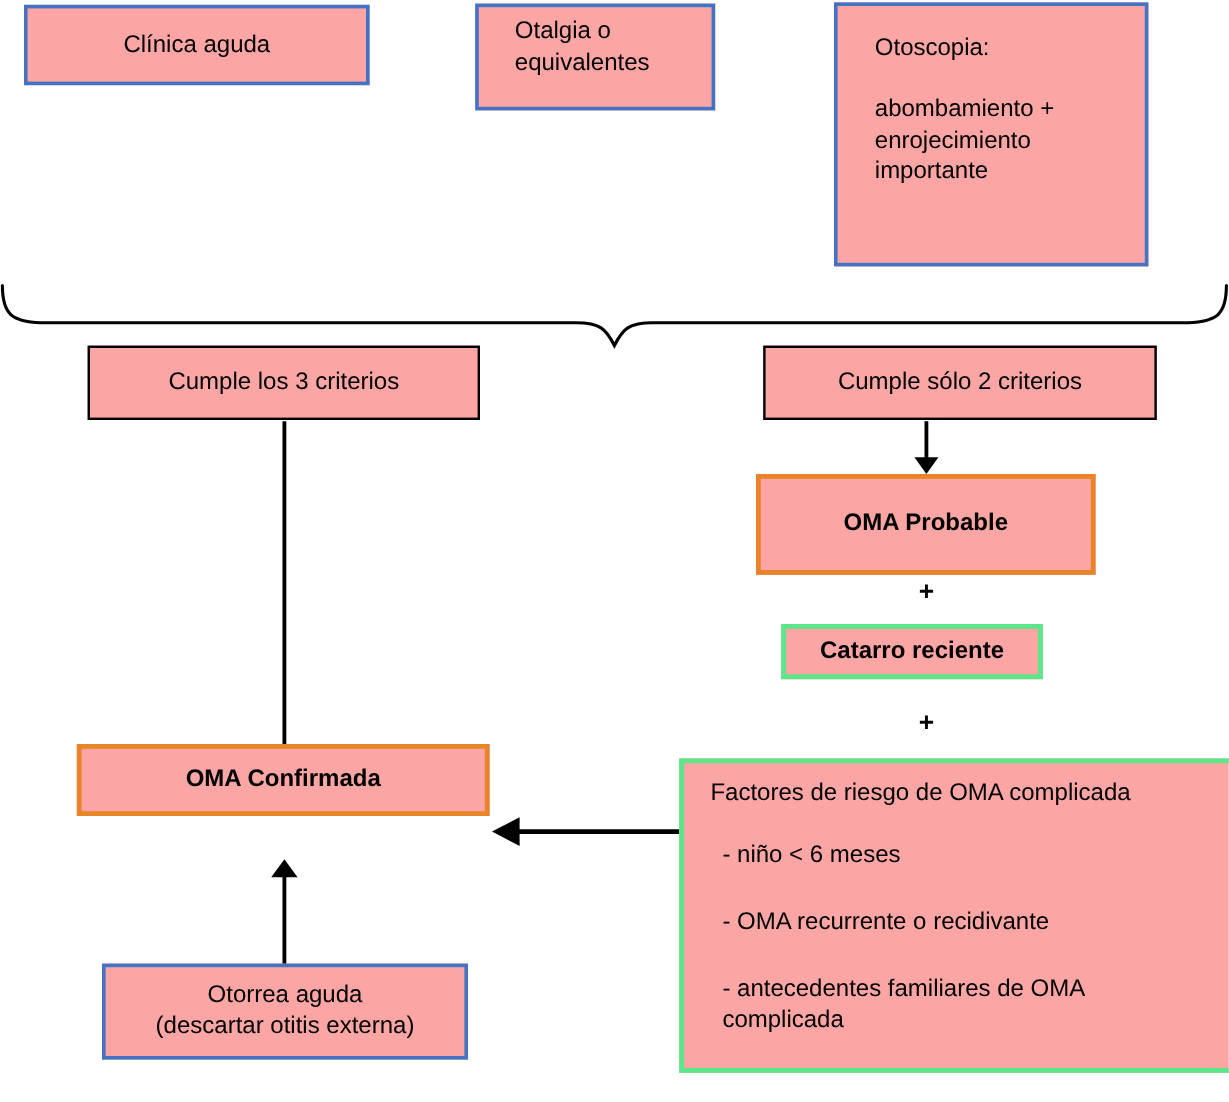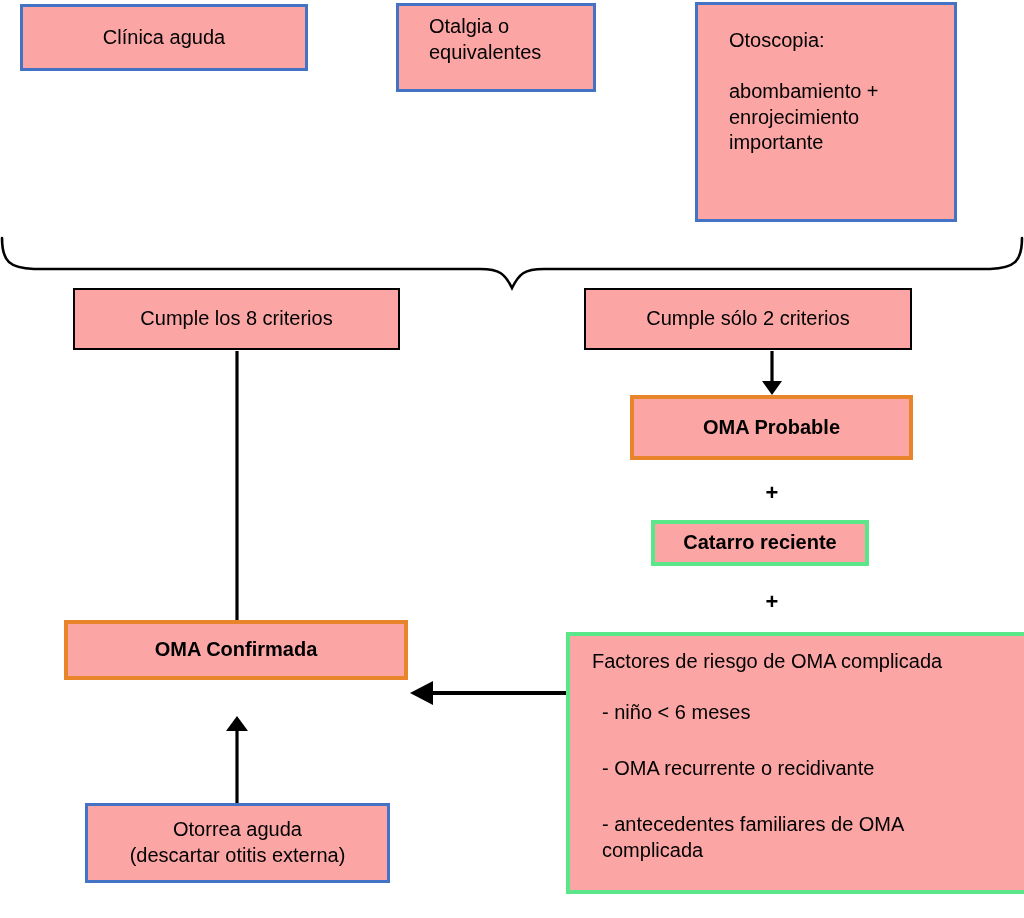--- a/index.html
+++ b/index.html
@@ -115,28 +115,28 @@
 
   <div class="box box-blue box-left" style="left:695px; top:2px; width:262px; height:220px; padding:23px 0 14px 31px;">
     <span class="txt" style="text-align:left;">Otoscopia:
 
 abombamiento +
 enrojecimiento
 importante</span>
   </div>
 
   <div class="box box-black" style="left:73px; top:288px; width:327px; height:62px;">
-    <span class="txt">Cumple los 8 criterios</span>
+    <span class="txt">Cumple los 3 criterios</span>
   </div>
 
-  <div class="box box-black" style="left:584px; top:288px; width:328px; height:62px;">
+  <div class="box box-black" style="left:636px; top:288px; width:328px; height:62px;">
     <span class="txt">Cumple sólo 2 criterios</span>
   </div>
 
-  <div class="box box-orange" style="left:630px; top:395px; width:283px; height:65px;">
+  <div class="box box-orange" style="left:630px; top:395px; width:283px; height:84px;">
     <span class="txt txt-bold">OMA Probable</span>
   </div>
 
   <div class="plus" style="left:742px; top:482px; width:60px;">
     <span>+</span>
   </div>
 
   <div class="box box-green" style="left:651px; top:520px; width:218px; height:46px;">
     <span class="txt txt-bold">Catarro reciente</span>
   </div>

